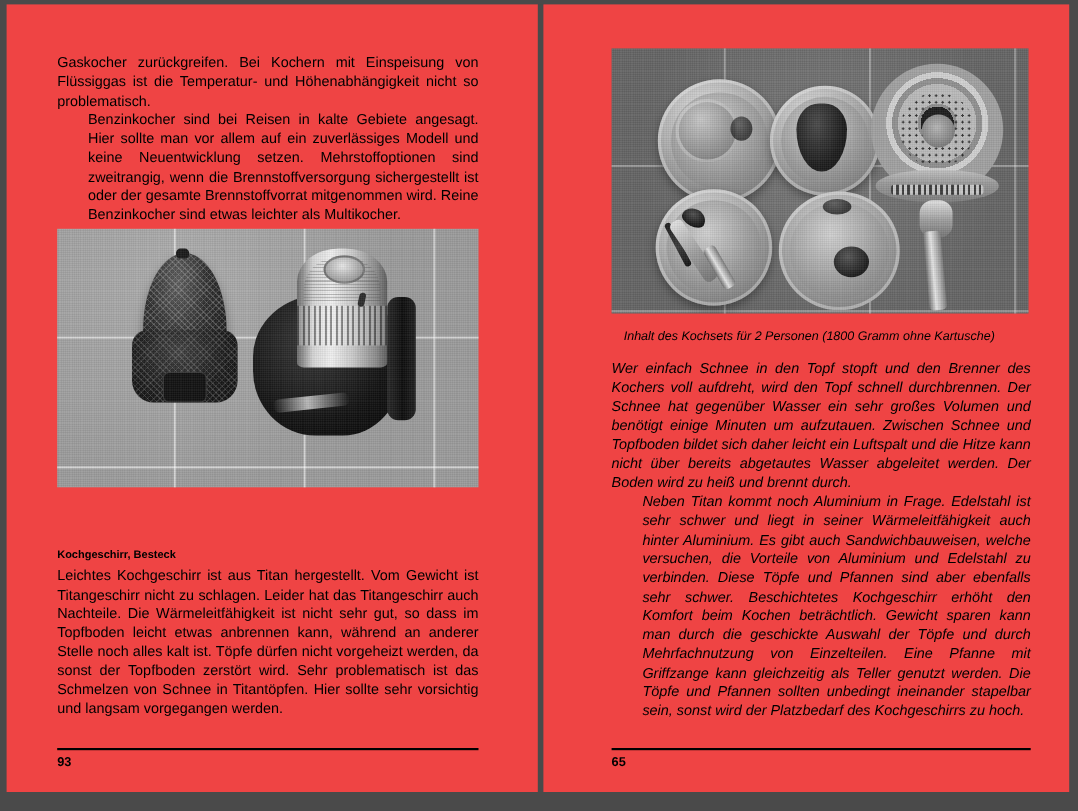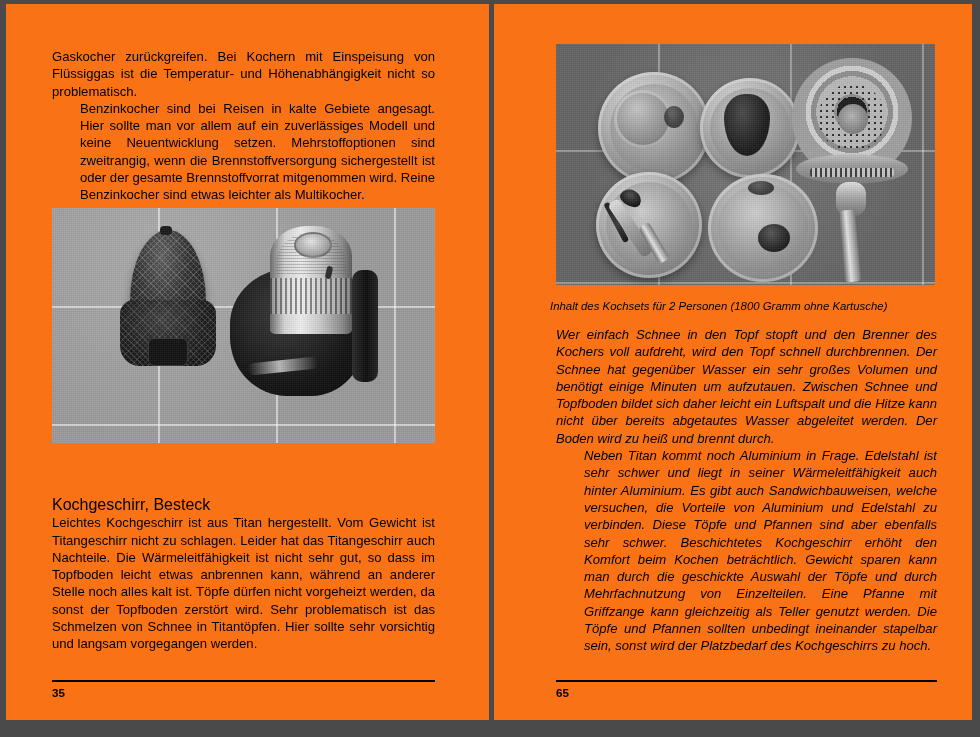--- a/index.html
+++ b/index.html
@@ -20,21 +20,21 @@
     width: 980px;
     height: 737px;
     background: #4a4a4a;
   }
 
   
   .page {
     position: absolute;
     top: 4px;
     height: 716px;
-    background: #f97316;
+    background: #ef4444;
   }
   .page-left  { left: 6px;   width: 483px; }
   .page-right { left: 494px; width: 478px; }
 
   
   .col {
     position: absolute;
     font-size: 13.1px;
     line-height: 17.3px;
     color: #000;
@@ -44,22 +44,22 @@
   }
   .col-left  { left: 46px; top: 44px; width: 383px; }
   .col-right { left: 62px; top: 322px; width: 381px; font-style: italic; }
 
   p.body {
     margin: 0;
   }
   p.body + p.body { margin-top: 0; margin-left: 28px; }
 
   .heading {
-    font-weight: normal;
-    font-size: 16px;
+    font-weight: bold;
+    font-size: 10px;
     line-height: 17.3px;
     margin: 0 0 1px 0;
     text-align: left;
   }
 
   .caption {
     font-style: italic;
     font-size: 11.4px;
     line-height: 14px;
     color: #000;
@@ -358,21 +358,21 @@
       <div class="grain"></div>
     </div>
 
 
     <div class="col col-left" style="top:492px; width:383px;">
       <h2 class="heading">Kochgeschirr, Besteck</h2>
       <p class="body">Leichtes Kochgeschirr ist aus Titan hergestellt. Vom Gewicht ist Titangeschirr nicht zu schlagen. Leider hat das Titangeschirr auch Nachteile. Die Wärmeleitfähigkeit ist nicht sehr gut, so dass im Topfboden leicht etwas anbrennen kann, während an anderer Stelle noch alles kalt ist. Töpfe dürfen nicht vorgeheizt werden, da sonst der Topfboden zerstört wird. Sehr problematisch ist das Schmelzen von Schnee in Titantöpfen. Hier sollte sehr vorsichtig und langsam vorgegangen werden.</p>
     </div>
 
     <div class="footer-rule" style="left:46px; top:676px; width:383px;"></div>
-    <div class="folio" style="left:46px; top:682px; width:383px;">35</div>
+    <div class="folio" style="left:46px; top:682px; width:383px;">93</div>
   </div>
 
   <div class="gutter"></div>
 
   <div class="page page-right">
 
     <div class="photo tile-dark" style="left:62px; top:40px; width:379px; height:241px;">
 
         <div class="pot" style="left:42px; top:28px; width:112px; height:112px;"></div>
         <div class="pot-inner" style="left:54px; top:40px; width:88px; height:88px;"></div>
@@ -400,21 +400,21 @@
         <div class="pot-inner" style="left:162px; top:140px; width:90px; height:88px; opacity:.7;"></div>
         <div class="knob" style="left:202px; top:180px; width:32px; height:28px;"></div>
         <div class="dark-blob" style="left:192px; top:137px; width:26px; height:14px; opacity:.8;"></div>
 
         <div class="gripper" style="left:280px; top:138px; width:30px; height:34px; border-radius:12px;"></div>
         <div class="handle-metal" style="left:286px; top:166px; width:16px; height:72px; transform:rotate(-5deg);"></div>
 
         <div class="grain"></div>
     </div>
 
-    <div class="caption" style="position:absolute; left:56px; top:295px; width:381px;">Inhalt des Kochsets für 2 Personen (1800 Gramm ohne Kartusche)</div>
+    <div class="caption" style="position:absolute; left:73px; top:295px; width:381px;">Inhalt des Kochsets für 2 Personen (1800 Gramm ohne Kartusche)</div>
 
     <div class="col col-right">
       <p class="body">Wer einfach Schnee in den Topf stopft und den Brenner des Kochers voll aufdreht, wird den Topf schnell durchbrennen. Der Schnee hat gegenüber Wasser ein sehr großes Volumen und benötigt einige Minuten um aufzutauen. Zwischen Schnee und Topfboden bildet sich daher leicht ein Luftspalt und die Hitze kann nicht über bereits abgetautes Wasser abgeleitet werden. Der Boden wird zu heiß und brennt durch.</p>
       <p class="body">Neben Titan kommt noch Aluminium in Frage. Edelstahl ist sehr schwer und liegt in seiner Wärmeleitfähigkeit auch hinter Aluminium. Es gibt auch Sandwichbauweisen, welche versuchen, die Vorteile von Aluminium und Edelstahl zu verbinden. Diese Töpfe und Pfannen sind aber ebenfalls sehr schwer. Beschichtetes Kochgeschirr erhöht den Komfort beim Kochen beträchtlich. Gewicht sparen kann man durch die geschickte Auswahl der Töpfe und durch Mehrfachnutzung von Einzelteilen. Eine Pfanne mit Griffzange kann gleichzeitig als Teller genutzt werden. Die Töpfe und Pfannen sollten unbedingt ineinander stapelbar sein, sonst wird der Platzbedarf des Kochgeschirrs zu hoch.</p>
     </div>
 
     <div class="footer-rule" style="left:62px; top:676px; width:381px;"></div>
     <div class="folio folio-right" style="left:62px; top:682px; width:381px;">65</div>
   </div>
 

